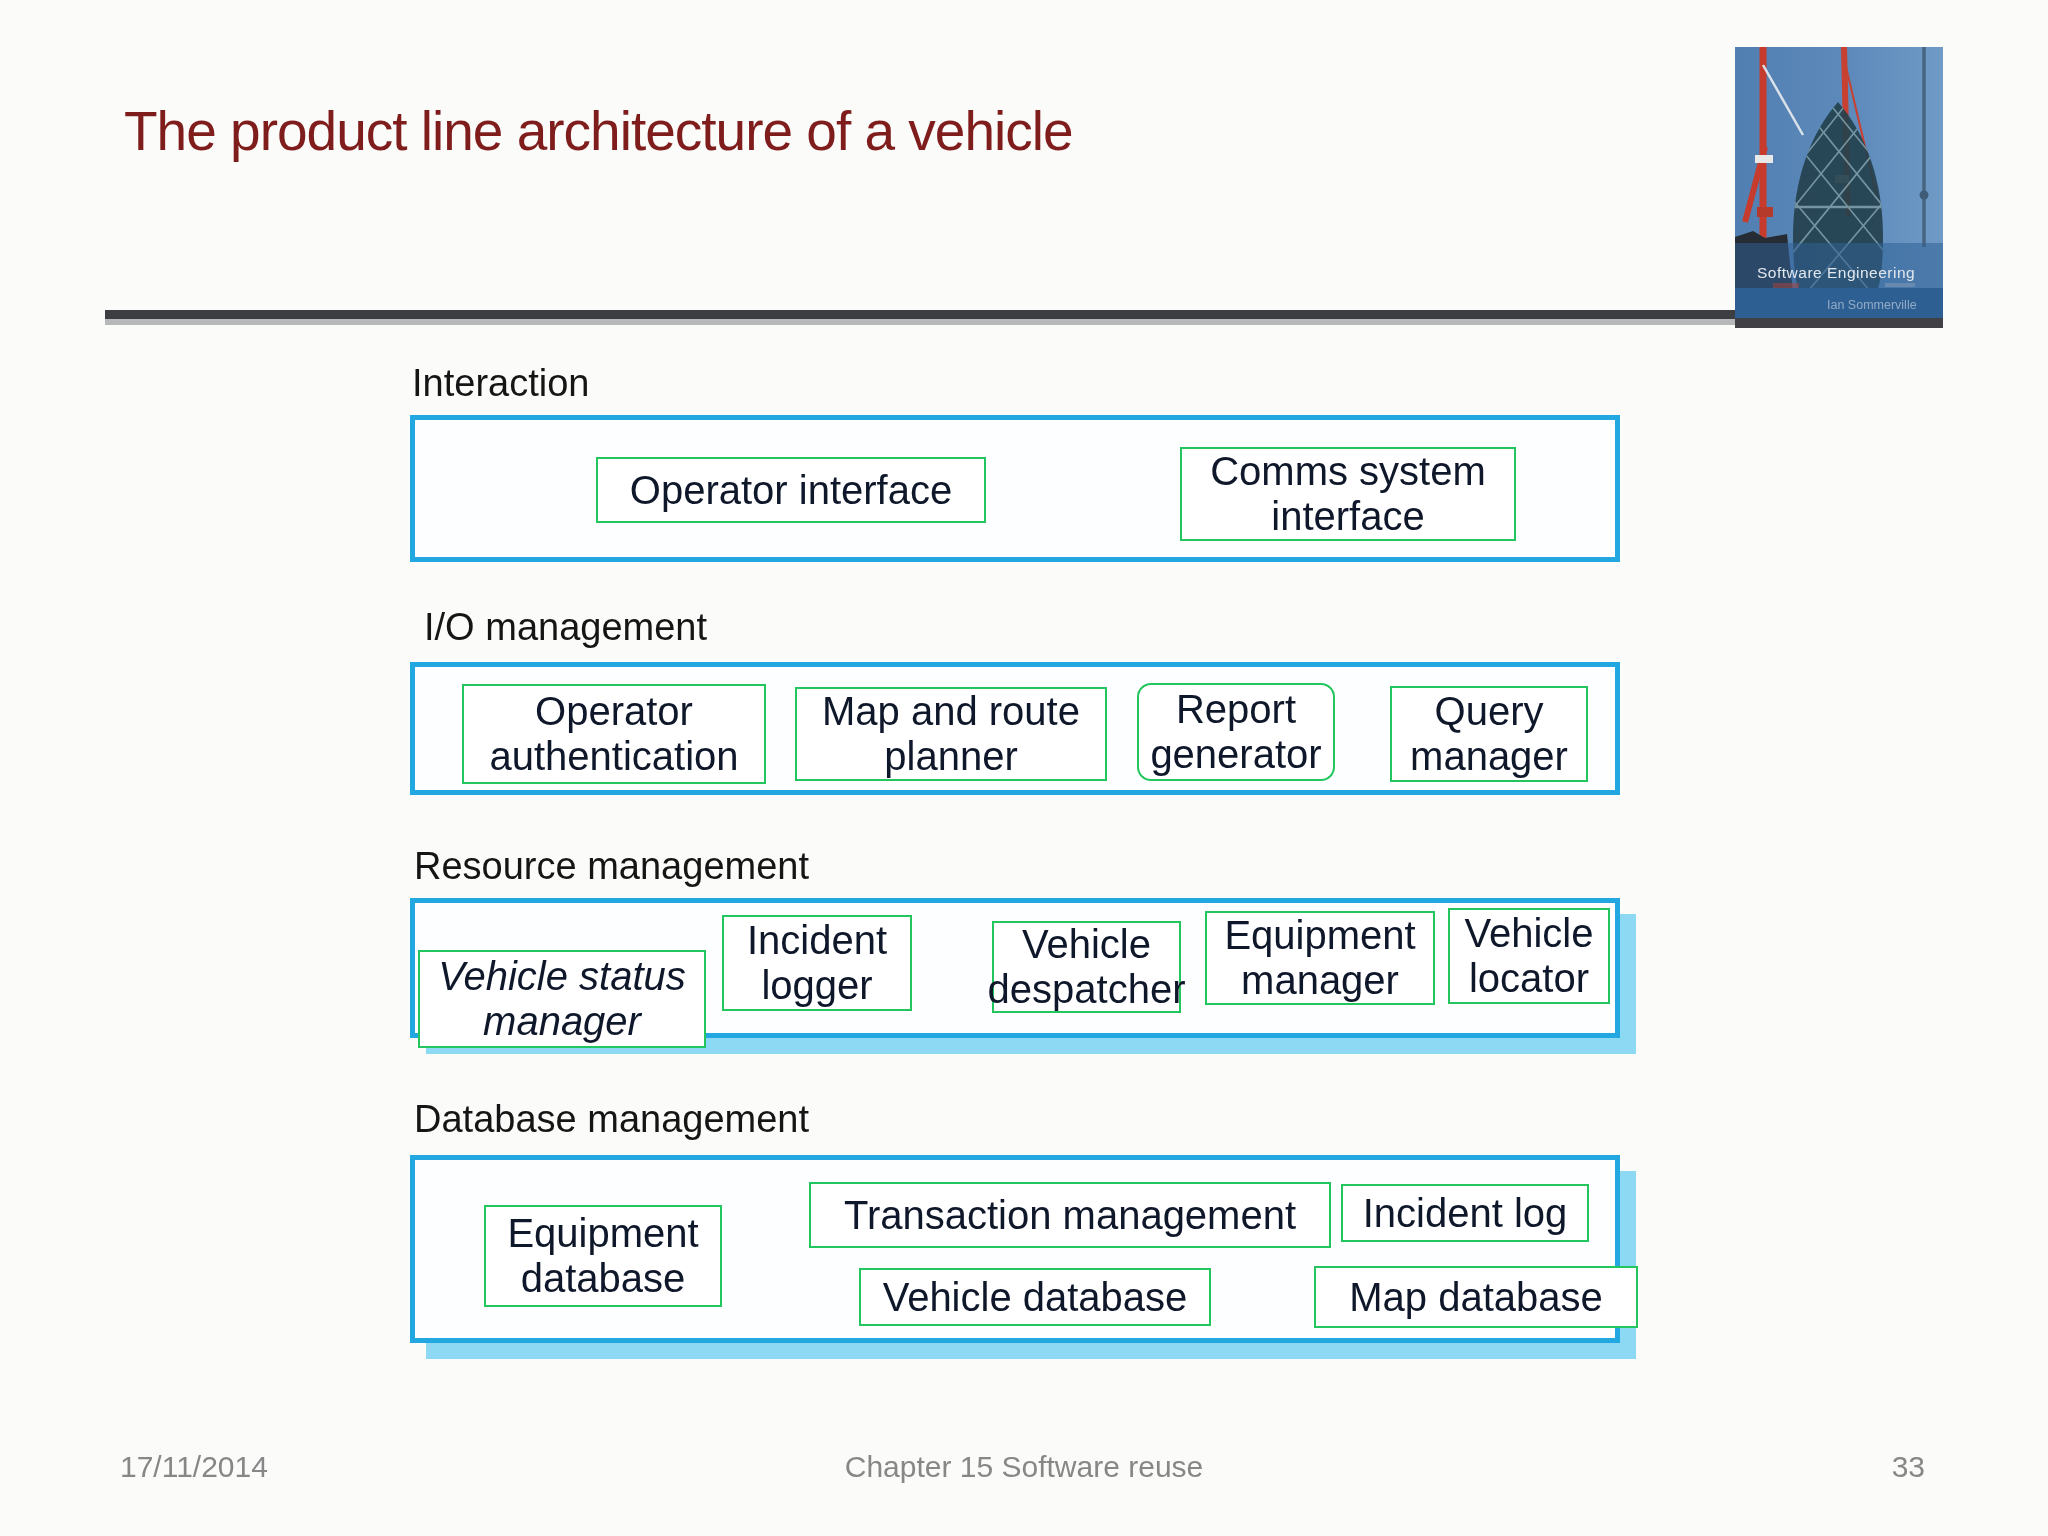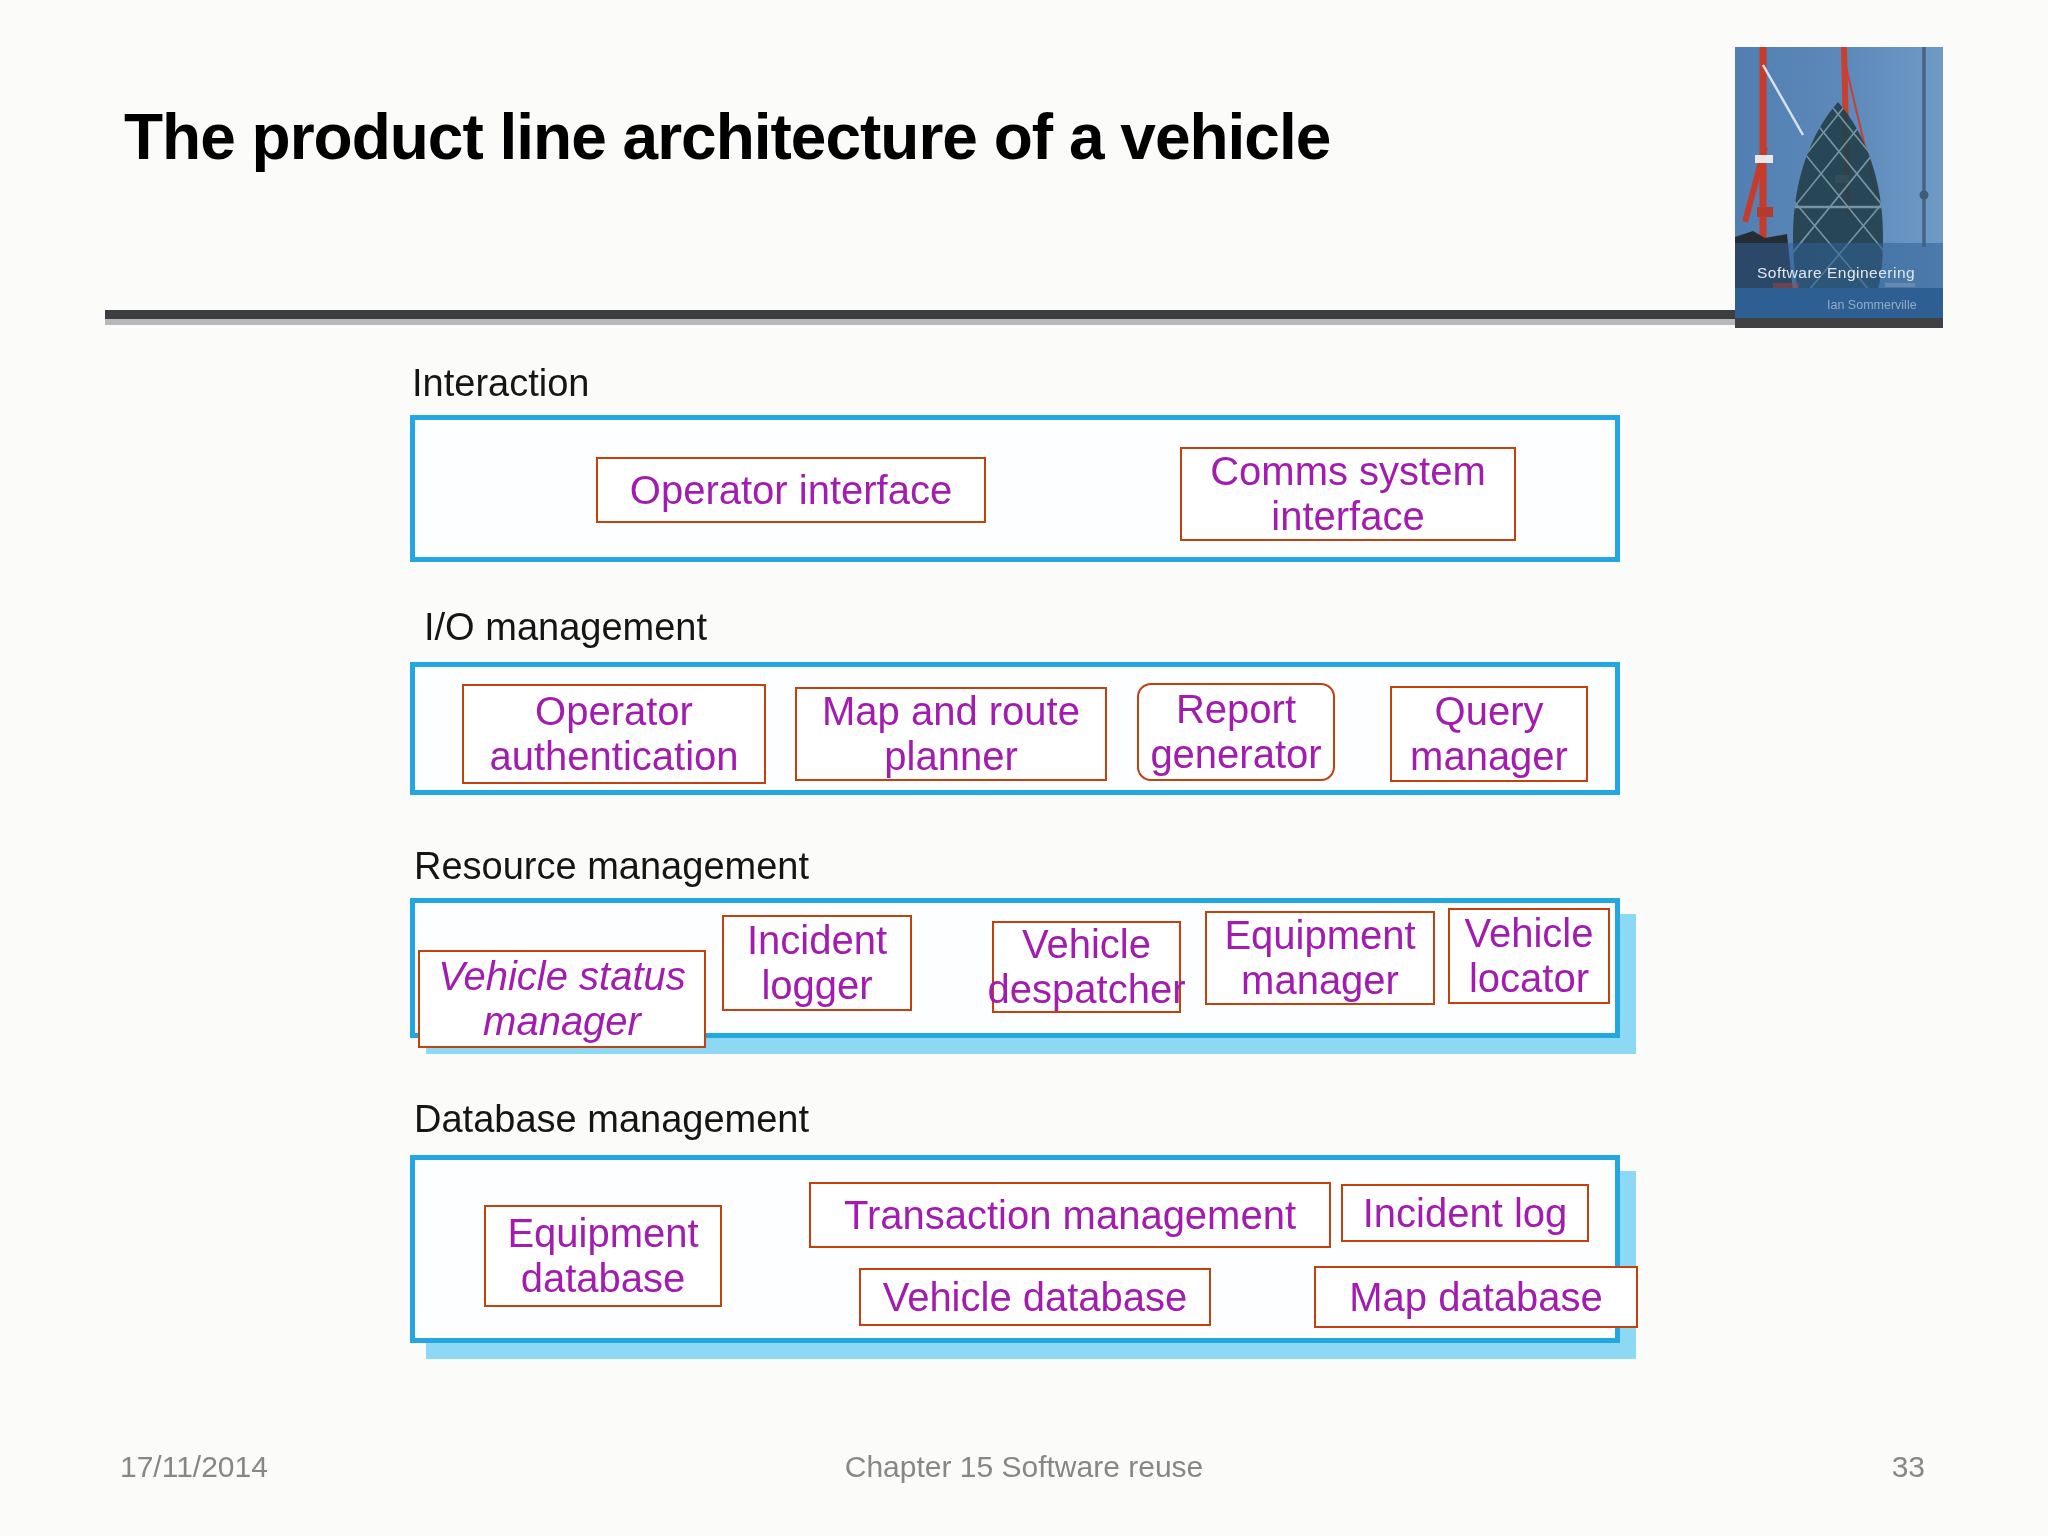--- a/index.html
+++ b/index.html
@@ -3,39 +3,39 @@
 <meta charset="utf-8">
 <style>
   html,body{margin:0;padding:0;}
   body{
     width:2048px;height:1536px;position:relative;overflow:hidden;
     background:#fbfbfa;
     font-family:"Liberation Sans", sans-serif;
   }
   .title{
     position:absolute;left:124px;top:96px;
-    font-size:64px;font-weight:bold;color:#000000;
+    font-size:55px;font-weight:normal;color:#7f1d1d;
     line-height:1.3;letter-spacing:-1px;white-space:nowrap;
   }
   .rule-dark{position:absolute;left:105px;top:310px;width:1645px;height:9px;background:#3d3e41;}
   .rule-light{position:absolute;left:105px;top:319px;width:1645px;height:6px;background:#b7b8ba;}
   .book{position:absolute;left:1735px;top:47px;width:208px;height:281px;z-index:5;}
   .layer-label{
     position:absolute;font-size:38px;color:#151515;white-space:nowrap;
   }
   .layer{
     position:absolute;left:410px;width:1210px;box-sizing:border-box;
     background:#fdfeff;border:5px solid #23a7e0;
   }
   .layer.shadowed{box-shadow:16px 16px 0 0 #8dd8f3;}
   .ibox{
     position:absolute;box-sizing:border-box;
-    background:#ffffff;border:2px solid #c2410c;
+    background:#ffffff;border:2px solid #22c55e;
     display:flex;align-items:center;justify-content:center;
-    text-align:center;font-size:40px;line-height:1.12;color:#a21caf;
+    text-align:center;font-size:40px;line-height:1.12;color:#0f172a;
     padding:2px 6px;
   }
   .footer{position:absolute;top:1450px;font-size:30px;color:#878787;white-space:nowrap;}
   .footer.date{left:120px;}
   .footer.center{left:0;width:100%;text-align:center;}
   .footer.page{right:123px;}
 </style>
 </head>
 <body>
 

